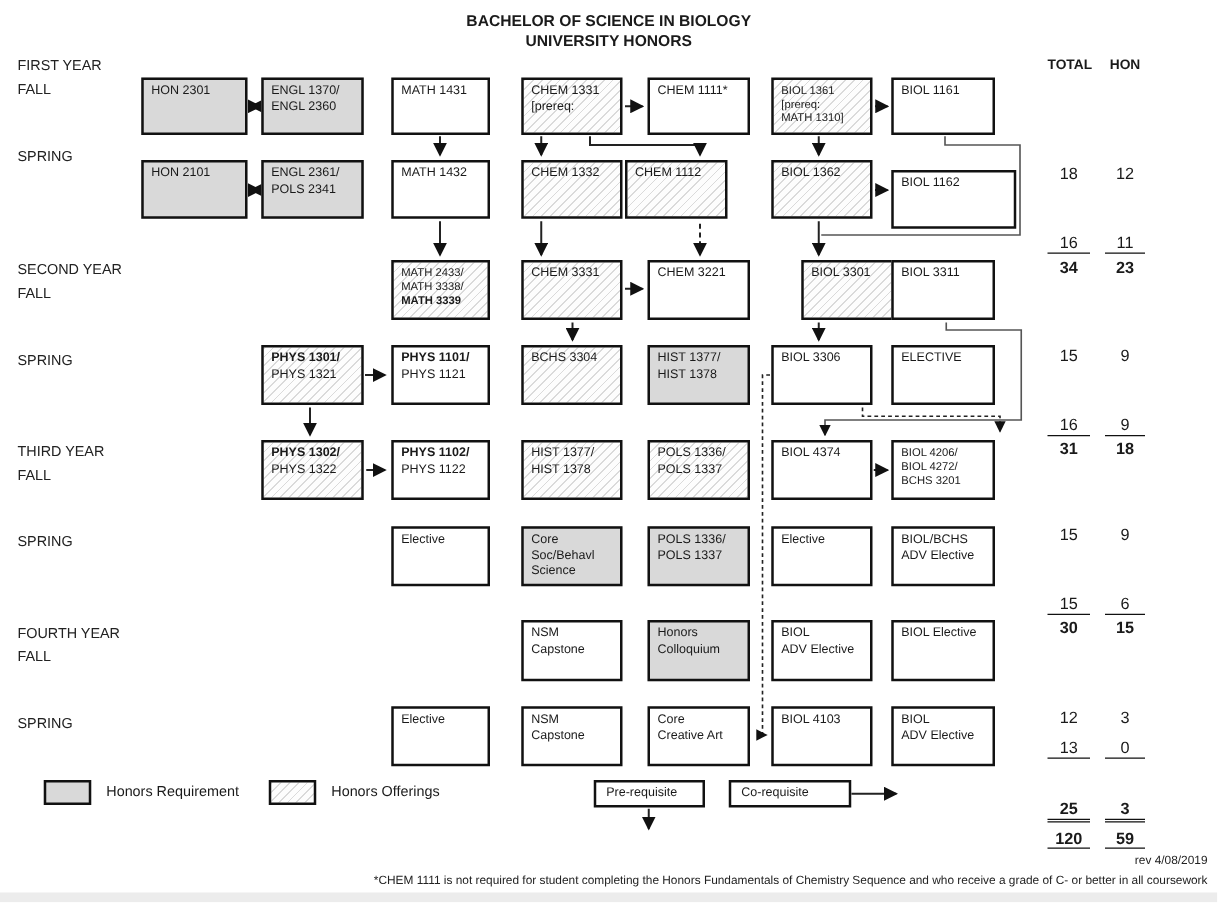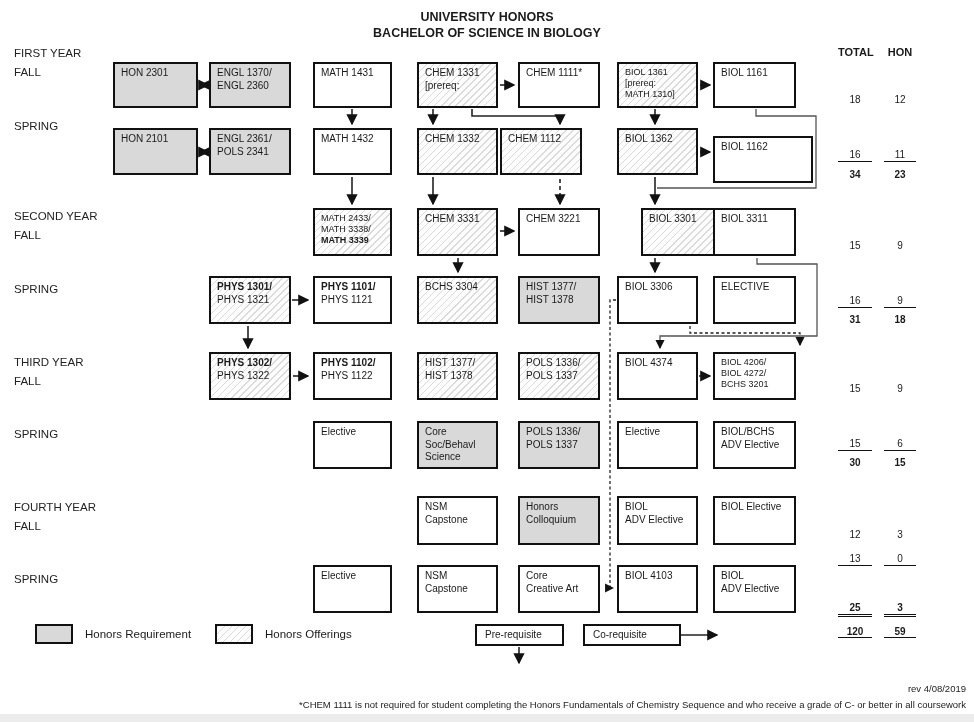--- a/index.html
+++ b/index.html
@@ -9,21 +9,21 @@
          font-size:12.5px;font-weight:bold;line-height:16px;}
   .row-label{position:absolute;left:14px;font-size:11.5px;line-height:19px;color:#222;white-space:pre;}
   .box{position:absolute;box-sizing:border-box;border:2.5px solid #111;background:#fff;
        font-size:10px;line-height:12.5px;padding:3px 4px 2px 6px;}
   .box.gray{background:#d9d9d9;}
   .box.hatched{background-color:#fdfdfd;
        background-image:repeating-linear-gradient(135deg, rgba(60,60,60,0.18) 0 1px, transparent 1px 5px);}
   .box.small{font-size:9px;line-height:11px;}
   .box .bold{font-weight:bold;}
   .tot-head{position:absolute;top:46px;font-size:11px;font-weight:bold;display:flex;}
-  .tot-row{position:absolute;display:flex;font-size:10px;}
+  .tot-row{position:absolute;display:flex;font-size:13px;margin-top:37px;}
   .tot-cell{width:34px;text-align:center;}
   .tot-cell.hon{width:32px;margin-left:12px;}
   .tot-row.u .tot-cell{border-bottom:1.5px solid #111;padding-bottom:1px;}
   .tot-row.bold{font-weight:bold;}
   .tot-row.dbl .tot-cell{border-bottom:3px double #111;padding-bottom:1px;}
   .legend-item{position:absolute;display:flex;align-items:center;font-size:11.5px;}
   .swatch{display:inline-block;width:38px;height:20px;border:2.5px solid #111;margin-right:12px;box-sizing:border-box;}
   .swatch.gray{background:#d9d9d9;}
   .swatch.hatch{background-color:#fdfdfd;
        background-image:repeating-linear-gradient(135deg, rgba(60,60,60,0.18) 0 1px, transparent 1px 5px);}
@@ -80,22 +80,22 @@
 
       <path d="M616 300 H610 V588 H613" stroke-dasharray="3 2.5" stroke-width="1.3" marker-end="url(#ah)"></path>
       <path d="M690 326 V333 H800 V345" stroke-dasharray="3 2.5" stroke-width="1.3" marker-end="url(#ah)"></path>
 
       <path d="M519 647 V663" marker-end="url(#ah)"></path>
       <path d="M681 635 H717" marker-end="url(#ah)"></path>
     </g>
   </svg>
 
   <div class="title">
+    <div>BACHELOR OF SCIENCE IN BIOLOGY</div>
     <div>UNIVERSITY HONORS</div>
-    <div>BACHELOR OF SCIENCE IN BIOLOGY</div>
   </div>
 
   <div class="tot-head" style="left:838px;">
     <div class="tot-cell">TOTAL</div>
     <div class="tot-cell hon">HON</div>
   </div>
 
   <div id="generated">
       <div class="row-label" style="top: 44px;"><div>FIRST YEAR</div><div>FALL</div></div>
       <div class="box gray" style="left: 113px; top: 62px; width: 85px; height: 46px;">

